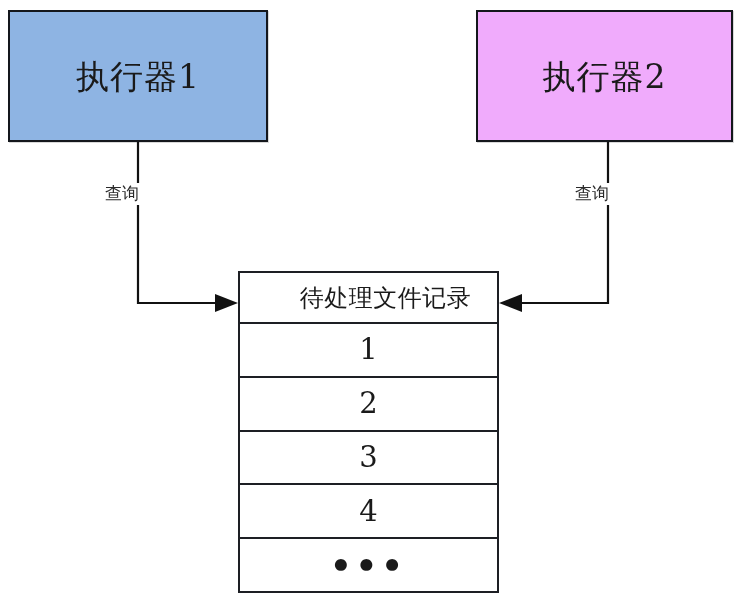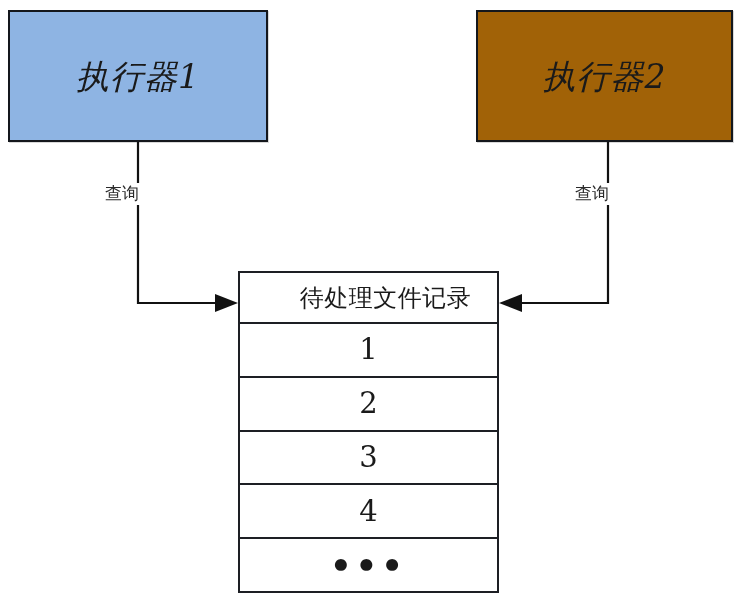--- a/index.html
+++ b/index.html
@@ -26,21 +26,20 @@
     align-items: center;
     justify-content: center;
     box-shadow: 1px 1px 0 rgba(0,0,0,0.15);
   }
   .exec-label {
     font-size: 33px;
     color: #1a1a1a;
     letter-spacing: 1px;
     line-height: 1;
     white-space: nowrap;
-    font-style: italic;
   }
   #exec-box-1 { left: 8px;   top: 10px; width: 260px; height: 132px; }
   #exec-box-2 { left: 476px; top: 10px; width: 257px; height: 132px; }
 
   
   #connectors {
     position: absolute;
     left: 0;
     top: 0;
     width: 741px;
@@ -110,21 +109,21 @@
 </style>
 </head>
 <body>
 
 <div id="canvas">
 
   <div id="exec-box-1" class="exec-box" style="background:#8EB4E3;">
     <span class="exec-label">执行器1</span>
   </div>
 
-  <div id="exec-box-2" class="exec-box" style="background:#a16207;justify-content:center;">
+  <div id="exec-box-2" class="exec-box" style="background:#f0abfc;justify-content:center;">
     <span class="exec-label">执行器2</span>
   </div>
 
   <svg id="connectors" viewBox="0 0 741 603" width="741" height="603">
 
     <path class="conn-line" d="M138,142 L138,303 L222,303"></path>
     <polygon class="arrow-head" points="238,303 215,294 215,312"></polygon>
 
     <path class="conn-line" d="M608,142 L608,303 L515,303"></path>
     <polygon class="arrow-head" points="499,303 522,294 522,312"></polygon>

